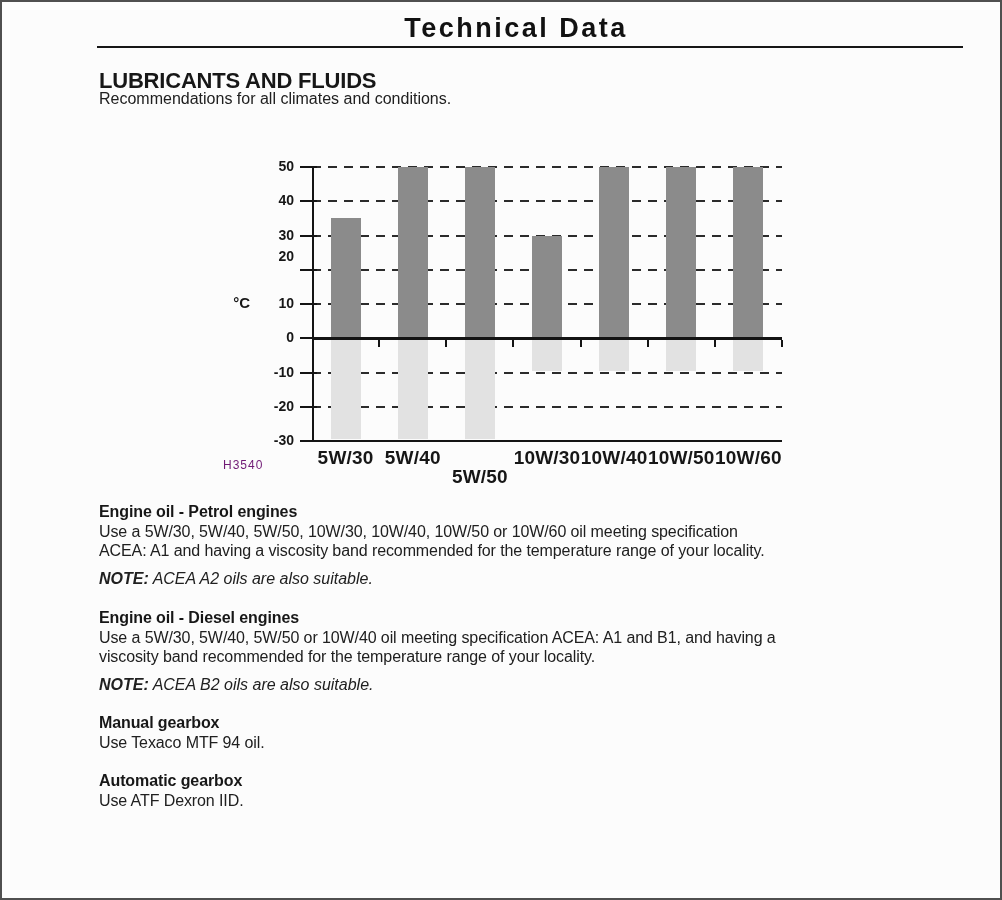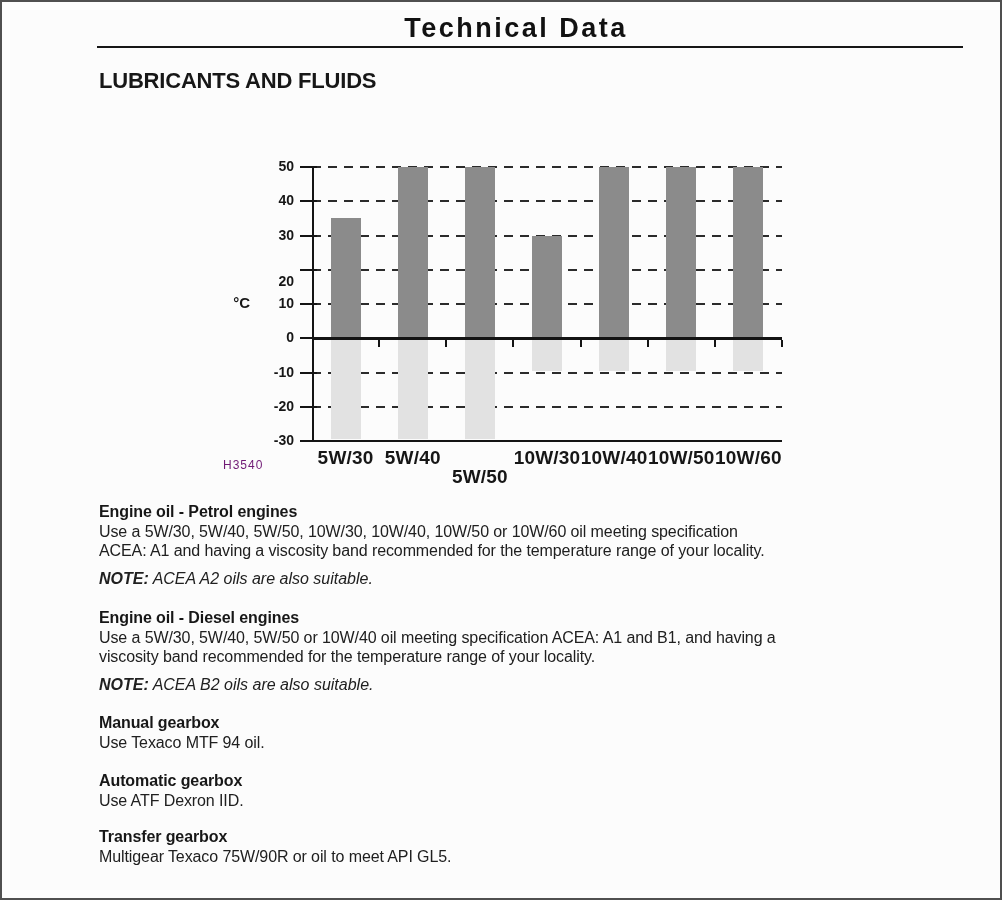--- a/index.html
+++ b/index.html
@@ -44,35 +44,36 @@
 </style>
 </head>
 <body>
 
 <div class="page">
 
   <div class="title">Technical Data</div>
   <div class="rule"></div>
 
   <div class="h1">LUBRICANTS AND FLUIDS</div>
+  <div class="sub">Recommendations for all climates and conditions.</div>
 
   <div class="plot">
     <div class="unit-label">°C</div>
   <div class="gridline" style="top: -1px;"></div>
       <div class="ytick" style="top: -1px;"></div>
       <div class="ylabel" style="top: -9px;">50</div>
       <div class="gridline" style="top: 33.25px;"></div>
       <div class="ytick" style="top: 33.25px;"></div>
       <div class="ylabel" style="top: 25.25px;">40</div>
       <div class="gridline" style="top: 67.5px;"></div>
       <div class="ytick" style="top: 67.5px;"></div>
       <div class="ylabel" style="top: 59.5px;">30</div>
       <div class="gridline" style="top: 101.75px;"></div>
       <div class="ytick" style="top: 101.75px;"></div>
-      <div class="ylabel" style="top: 106px;">20</div>
+      <div class="ylabel" style="top: 81px;">20</div>
       <div class="gridline" style="top: 136px;"></div>
       <div class="ytick" style="top: 136px;"></div>
       <div class="ylabel" style="top: 128px;">10</div>
       <div class="zeroline" style="top: 170.25px;"></div>
       <div class="ytick" style="top: 170.25px;"></div>
       <div class="ylabel" style="top: 162.25px;">0</div>
       <div class="gridline" style="top: 204.5px;"></div>
       <div class="ytick" style="top: 204.5px;"></div>
       <div class="ylabel" style="top: 196.5px;">-10</div>
       <div class="gridline" style="top: 238.75px;"></div>
@@ -134,18 +135,14 @@
   <div class="sec" style="top:711px">
     <div class="sec-h">Manual gearbox</div>
     <div class="sec-body">Use Texaco MTF 94 oil.</div>
   </div>
 
   <div class="sec" style="top:769px">
     <div class="sec-h">Automatic gearbox</div>
     <div class="sec-body">Use ATF Dexron IID.</div>
   </div>
 
-  <div class="sec" style="top:825px">
-    <div class="sec-h">Transfer gearbox</div>
-    <div class="sec-body">Multigear Texaco 75W/90R or oil to meet API GL5.</div>
-  </div>
 
 </div>
 
 </body></html>

